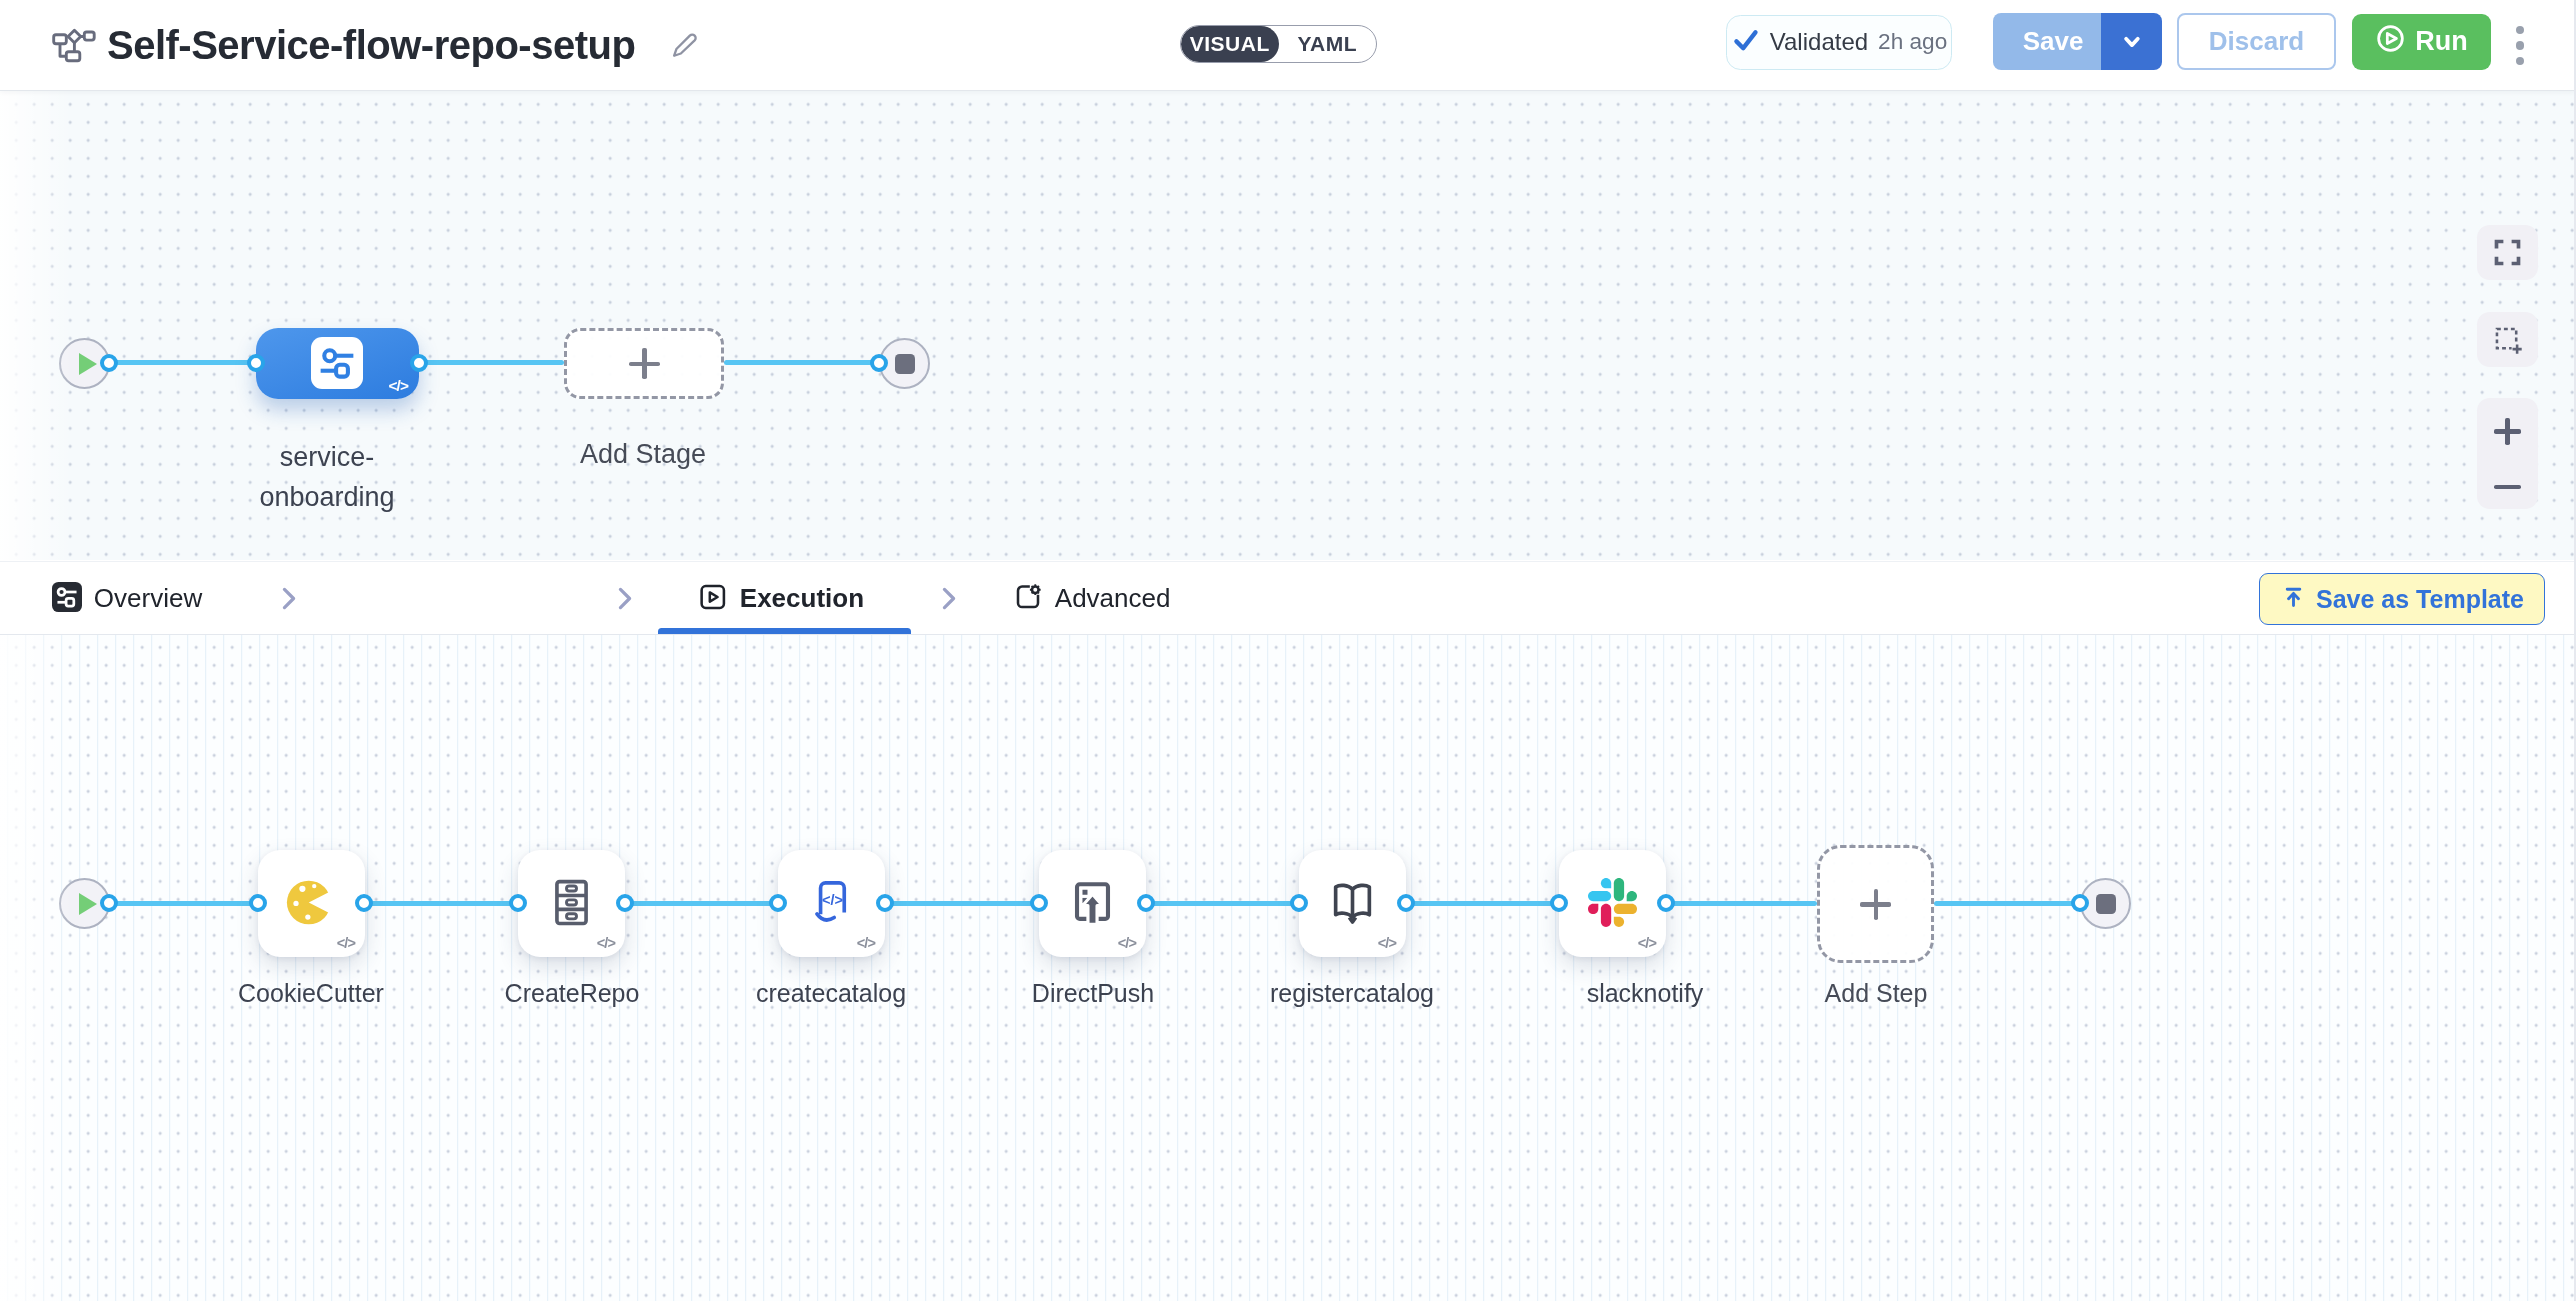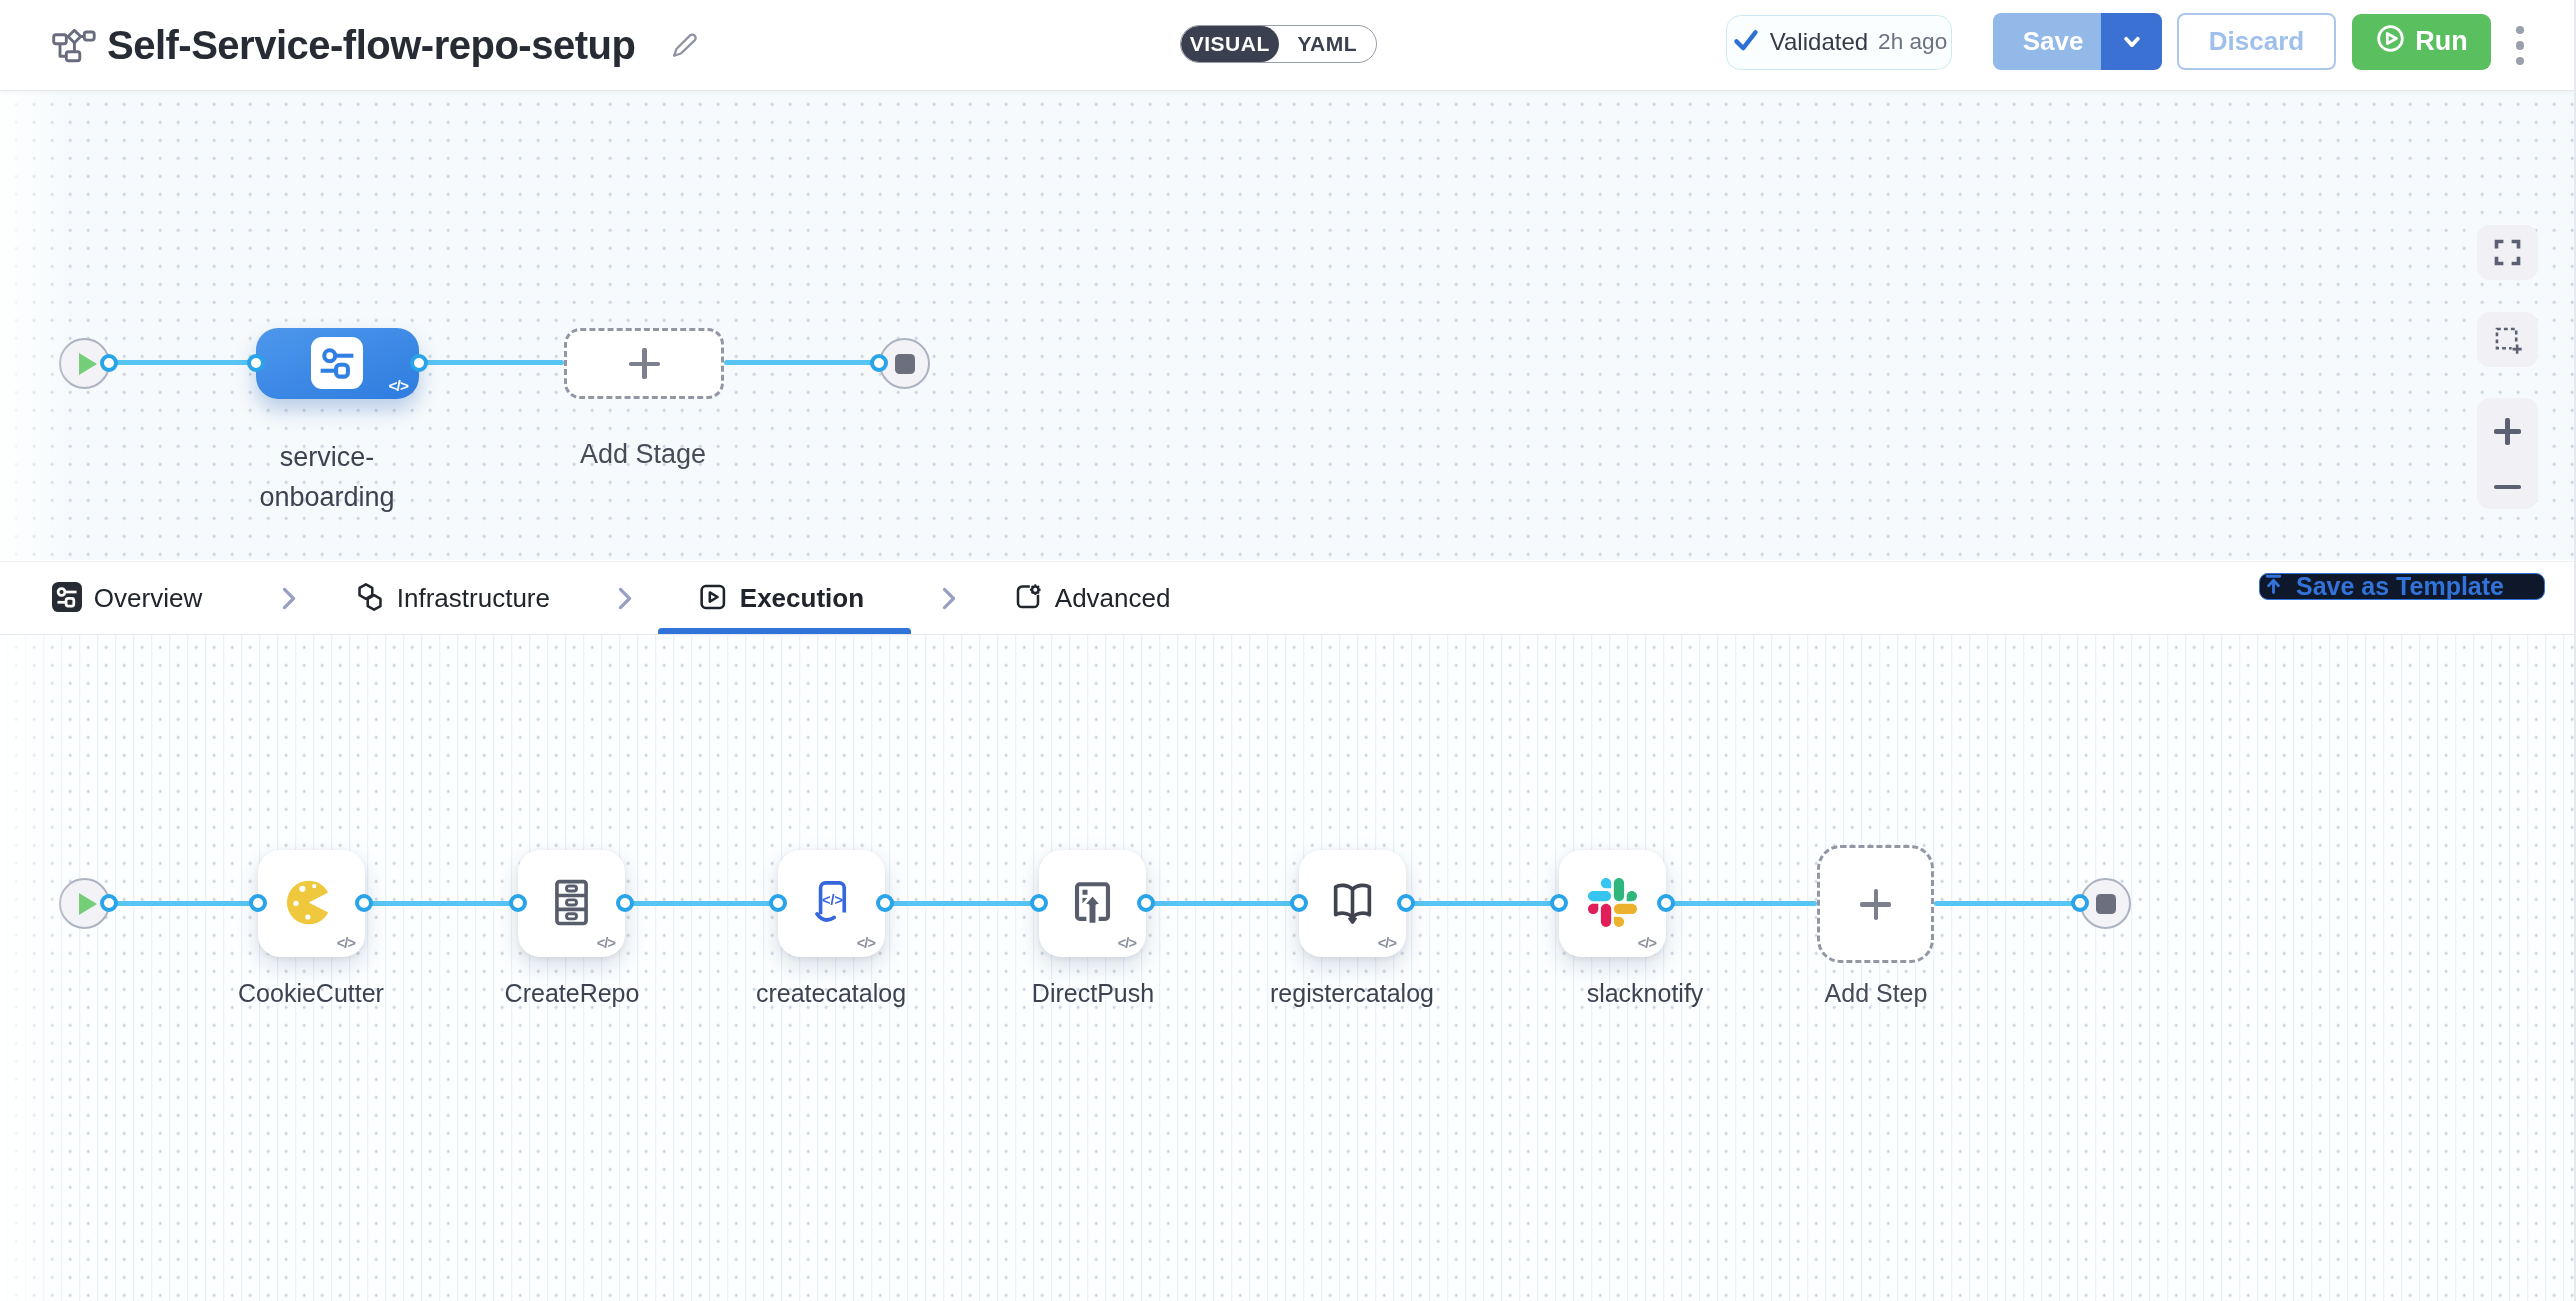--- a/index.html
+++ b/index.html
@@ -79,22 +79,22 @@
   .vplus::before{content:"";position:absolute;left:0;top:11.3px;width:27px;height:4.5px;background:#5c6073;border-radius:1.8px;}
   .vplus::after{content:"";position:absolute;left:11.3px;top:0;width:4.5px;height:27px;background:#5c6073;border-radius:1.8px;}
   
   .tabbar{position:absolute;left:0;top:561px;width:2576px;height:72px;background:#fff;
           border-top:0.9px solid #eef1f5;border-bottom:0.9px solid #e4e8ee;z-index:15;}
   .tab{position:absolute;top:0;height:72px;display:flex;align-items:center;gap:11.8px;cursor:pointer;}
   .tab .tlabel{font-size:26px;color:#20242c;}
   .tabchev{position:absolute;top:21px;}
   .underline{position:absolute;left:658px;top:66px;width:253px;height:6.3px;background:#3273d9;
           border-radius:3.6px 3.6px 0 0;}
-  .savetpl{position:absolute;left:2259px;top:11px;width:286px;height:27px;border:1.8px solid #3273d9;
-          border-radius:9px;background:#0f172a;display:flex;align-items:center;justify-content:flex-start;
+  .savetpl{position:absolute;left:2259px;top:11px;width:286px;height:52px;border:1.8px solid #3273d9;
+          border-radius:9px;background:#fef9c3;display:flex;align-items:center;justify-content:center;
           gap:9px;box-sizing:border-box;color:#3273d9;font-size:25px;font-weight:bold;cursor:pointer;}
   .edge{position:absolute;right:0;top:0;width:1.8px;height:1302px;background:#e6e9ef;z-index:30;}
 </style>
 </head>
 <body>
 
 <div id="app">
 
   <div class="header">
     <span class="abs" style="left:51px;top:22.6px;">
@@ -222,29 +222,20 @@
           </g>
         </svg>
       </span>
       <span class="tlabel">Overview</span>
     </div>
     <span class="tabchev" style="left:279px;">
       <svg width="20" height="31" viewBox="0 0 22 34" fill="none" stroke="#9aa0c5" stroke-width="3.6" stroke-linecap="round" stroke-linejoin="round">
           <path d="M6 7 L16 17 L6 27"></path>
         </svg>
     </span>
-    <div class="tab" style="left:355px;">
-      <span>
-        <svg width="30" height="30" viewBox="0 0 33 33" fill="none" stroke="#22262e" stroke-width="2.8" stroke-linejoin="round">
-          <path d="M12 2.5 L19 6.5 V14.5 L12 18.5 L5 14.5 V6.5 Z"></path>
-          <path d="M21 14.5 L28 18.5 V26.5 L21 30.5 L14 26.5 V18.5 Z"></path>
-        </svg>
-      </span>
-      <span class="tlabel">Infrastructure</span>
-    </div>
     <span class="tabchev" style="left:615px;">
       <svg width="20" height="31" viewBox="0 0 22 34" fill="none" stroke="#9aa0c5" stroke-width="3.6" stroke-linecap="round" stroke-linejoin="round">
           <path d="M6 7 L16 17 L6 27"></path>
         </svg>
     </span>
     <div class="tab" style="left:698px;">
       <span>
         <svg width="30" height="30" viewBox="0 0 33 33" fill="none" stroke="#1e222a" stroke-width="2.8" stroke-linejoin="round">
           <rect x="4" y="4.5" width="24.5" height="24" rx="4.5"></rect>
           <path d="M13 11.5 L21.5 16.5 L13 21.5 Z"></path>

